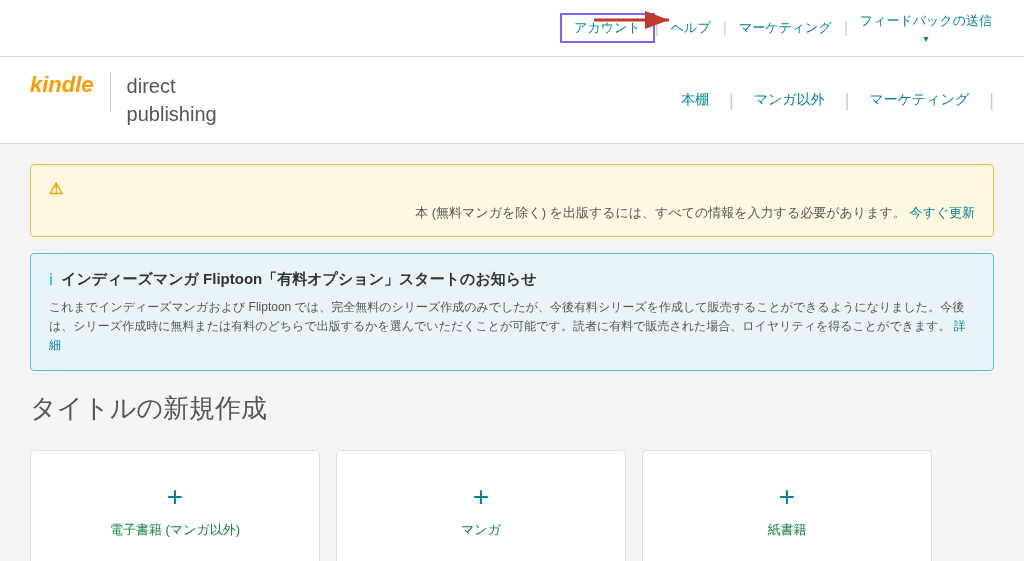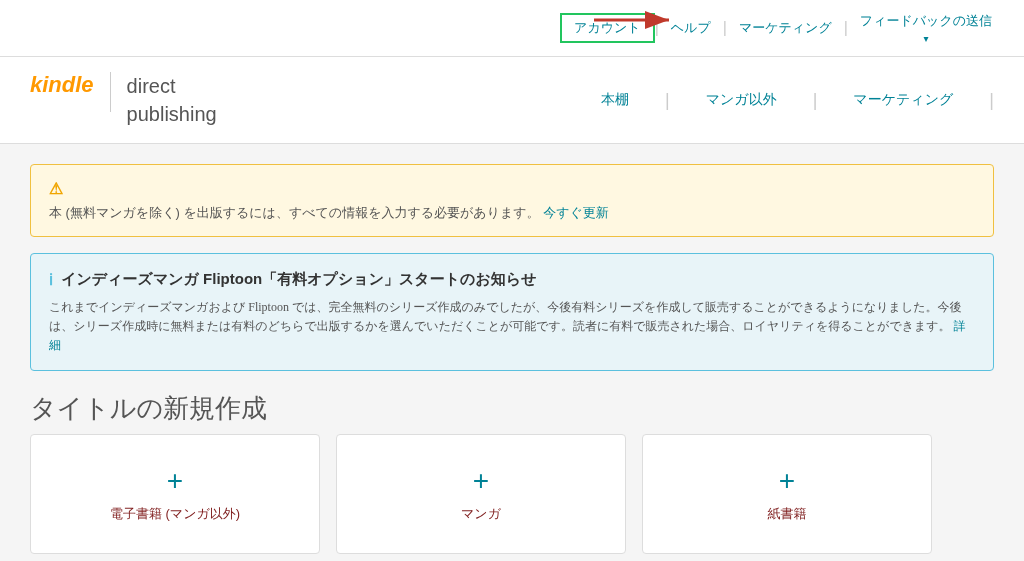--- a/index.html
+++ b/index.html
@@ -64,21 +64,21 @@
     }
     .logo-separator {
       width: 1px;
       height: 40px;
       background: #ccc;
       margin: 0 8px;
     }
     .main-nav {
       display: flex;
       align-items: center;
-      gap: 16px;
+      gap: 0;
     }
     .main-nav-item {
       color: #008296;
       font-size: 14px;
       cursor: pointer;
       padding: 0 20px;
       text-decoration: none;
     }
     .main-nav-separator {
       color: #ccc;
@@ -106,20 +106,21 @@
       color: #333;
       display: flex;
       align-items: center;
       gap: 8px;
       margin-bottom: 6px;
     }
     .warning-icon { color: #f0a500; font-size: 16px; }
     .warning-banner .banner-text {
       font-size: 13px;
       color: #555;
+      text-align: right;
     }
     .banner-link { color: #008296; cursor: pointer; text-decoration: none; }
 
     
     .info-banner {
       background: #e8f4f8;
       border: 1px solid #5bc0de;
       border-radius: 4px;
       padding: 14px 18px;
       margin-bottom: 20px;
@@ -131,29 +132,28 @@
       display: flex;
       align-items: center;
       gap: 8px;
       margin-bottom: 8px;
     }
     .info-icon { color: #5bc0de; font-size: 16px; }
     .info-banner .banner-text {
       font-size: 12px;
       color: #555;
       line-height: 1.6;
-      font-family: Liberation Serif, serif;
     }
 
     
     .section-title {
       font-size: 26px;
       color: #555;
       font-weight: normal;
-      margin-bottom: 8px;
+      margin-bottom: 24px;
     }
 
     
     .create-cards {
       display: flex;
       gap: 16px;
     }
     .create-card {
       background: #fff;
       border: 1px solid #ddd;
@@ -167,24 +167,24 @@
       cursor: pointer;
       gap: 8px;
     }
     .create-card .plus-icon {
       font-size: 28px;
       color: #008296;
       font-weight: 300;
     }
     .create-card .card-label {
       font-size: 13px;
-      color: #7f1d1d;
+      color: #15803d;
     }
     .account-highlight {
-      border: 2px solid #22c55e;
+      border: 2px solid #8b5cf6;
     }
   </style>
 </head>
 <body>
 
 <div style="position: relative;">
   <div class="top-nav">
 
     <svg width="100" height="36" style="position:absolute; right:340px; top:2px;" viewBox="0 0 100 36">
       <defs>

